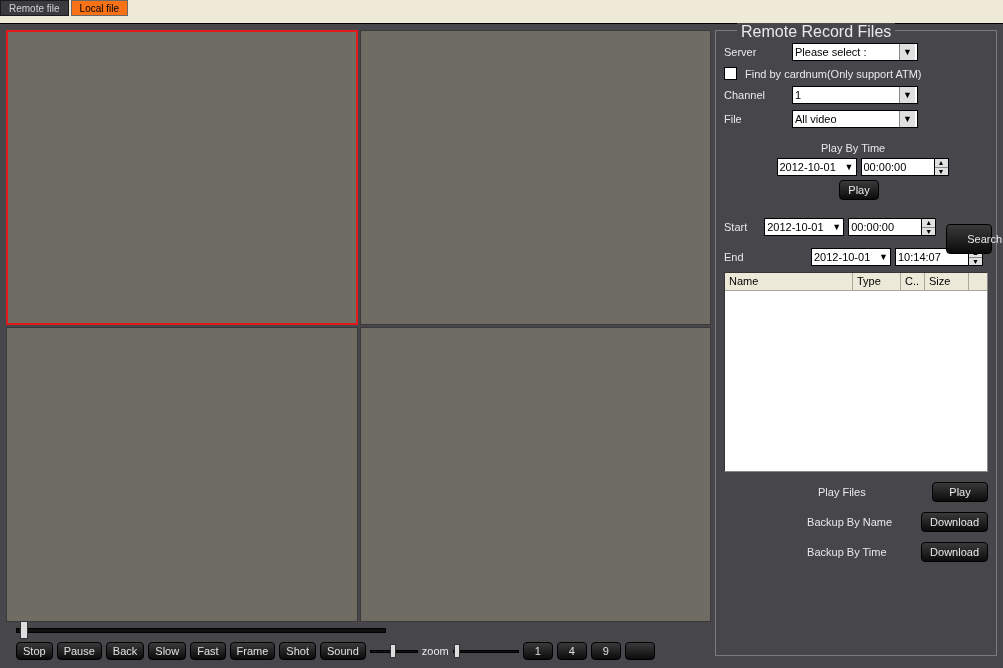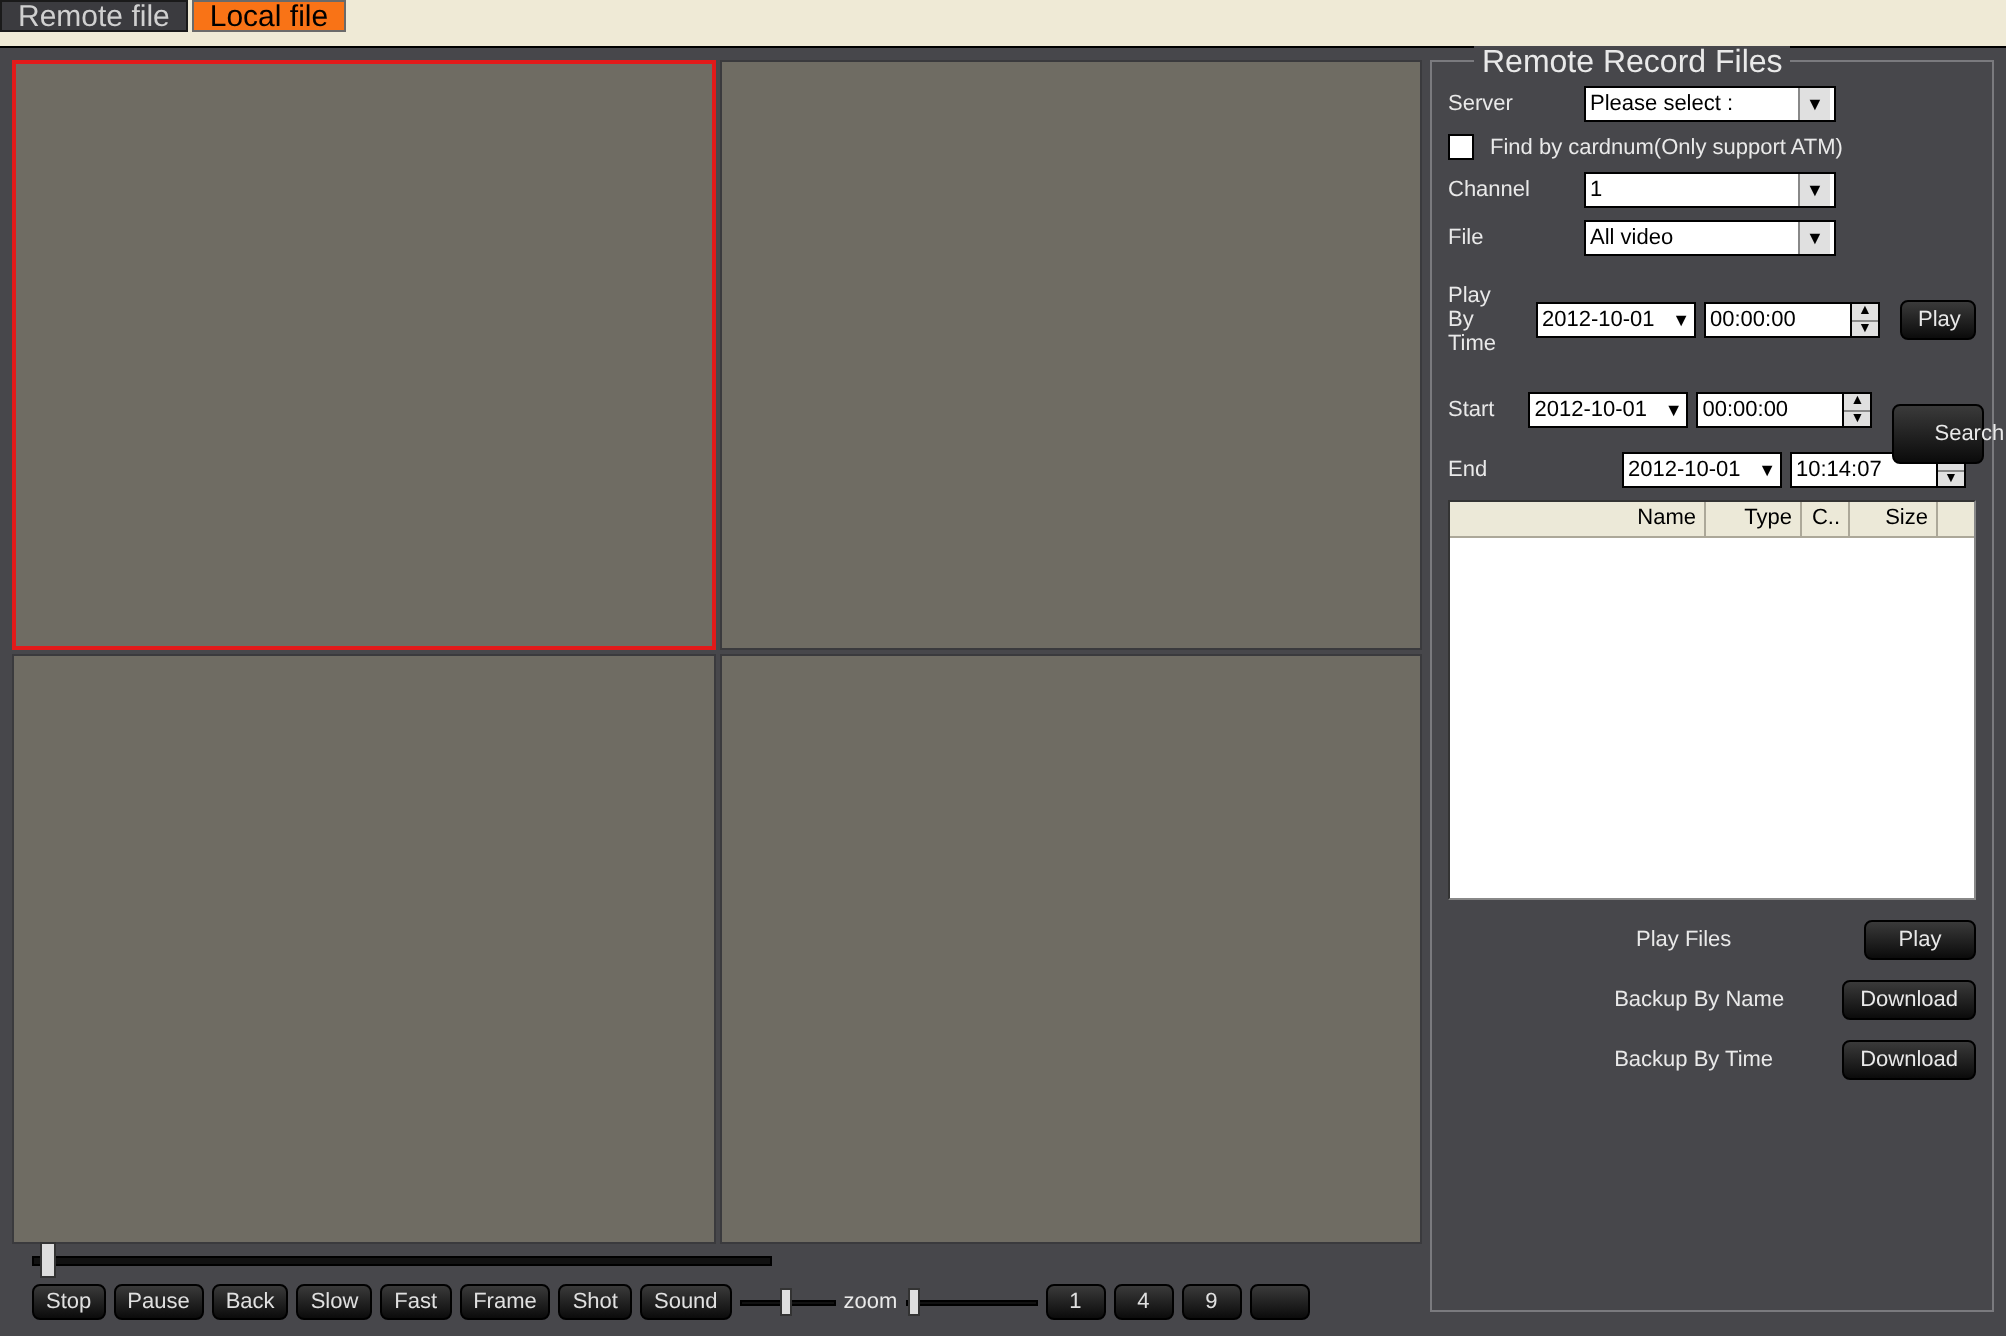--- a/index.html
+++ b/index.html
@@ -33,21 +33,21 @@
     border-bottom: 1px solid #000;
     display: flex;
     align-items: flex-start;
     padding: 0;
   }
   .tab {
     height: 16px;
     line-height: 14px;
     padding: 1px 8px;
     margin-top: 0;
-    font-size: 15px;
+    font-size: 10px;
     border: 1px solid #000;
     cursor: default;
   }
   .tab-active {
     background: #3b3b3f;
     color: #d0d0d0;
     border-color: #1a1a1a;
   }
   .tab-inactive {
     background: #f97316;
@@ -162,21 +162,20 @@
     height: 18px;
     align-items: center;
   }
   .th {
     padding: 0 4px;
     font-size: 11px;
     color: #000;
     border-right: 1px solid #aca899;
     height: 100%;
     line-height: 17px;
-    text-align: right;
   }
   
   .bottom-actions .row { justify-content: flex-end; margin: 10px 0; }
   .bottom-actions .blbl { width: 110px; color: var(--text-light); text-align:left; }
   
   .toolbar {
     position: absolute;
     left: 16px;
     bottom: 8px;
     display: flex;
@@ -262,21 +261,21 @@
       <div class="row">
         <span class="lbl">File</span>
         <div class="combo">
           <span>All video</span>
           <span class="combo-arrow">
               <span class="arrow-down">▼</span>
             </span>
         </div>
       </div>
 
-      <div class="row" style="margin-top:14px;">
+      <div class="row" style="margin-top:14px;flex-direction:column;">
         <span class="lbl" style="width:70px">Play By Time</span>
         <div class="datewrap">
           <div class="datebox">
             <span>2012-10-01</span>
             <span class="arrow-down">▼</span>
           </div>
           <div class="timebox">
             <span>00:00:00</span>
           </div>
           <div class="spin">

